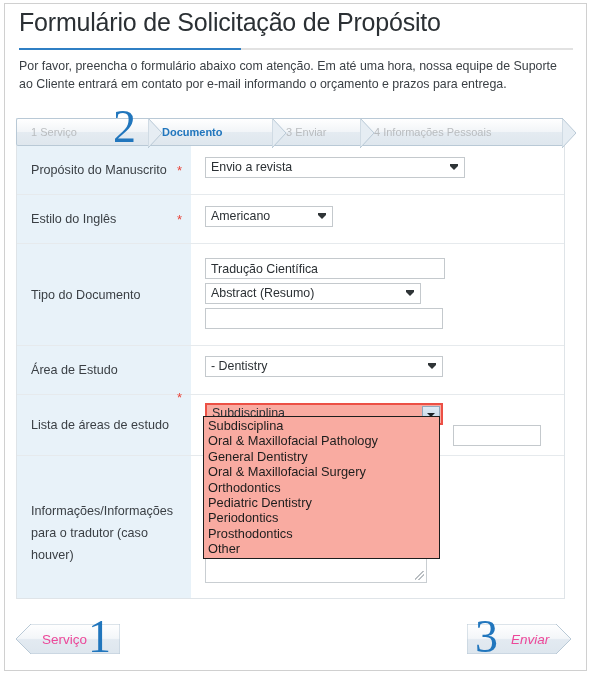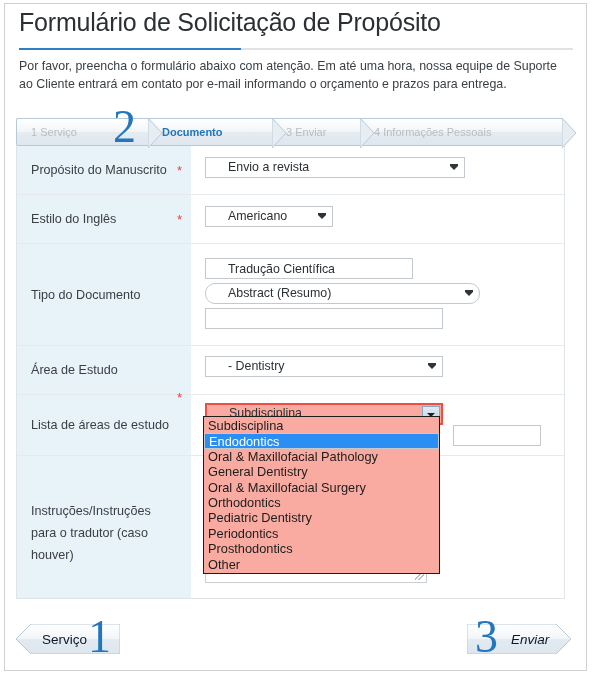--- a/index.html
+++ b/index.html
@@ -73,21 +73,21 @@
     position:absolute;right:9px;color:#e8443a;font-size:13px;line-height:1;
   }
   .fcell-field{
     flex:1;box-sizing:border-box;padding:11px 0 11px 14px;background:#fff;
     position:relative;
   }
   
   .sel,.txt{
     box-sizing:border-box;height:21px;border:1px solid #c4c9cd;background:#fff;
     font-size:12.4px;color:#2b3034;font-family:"Liberation Sans", sans-serif;
-    padding:0 22px;line-height:19px;display:block;
+    padding:0 5px;line-height:19px;display:block;
   }
   .sel{position:relative;padding-right:20px;}
   .sel .cap{overflow:hidden;white-space:nowrap;text-overflow:ellipsis;}
   .sel .caret{
     position:absolute;right:6px;top:8px;
     width:0;height:0;border-left:4px solid transparent;border-right:4px solid transparent;
     border-top:4px solid #2f3437;
   }
   .sel .caret:after{
     content:"";position:absolute;left:-4px;top:-6px;width:8px;height:2px;background:#2f3437;
@@ -128,21 +128,21 @@
     font-size:12.8px;color:#1d1d1d;line-height:15.4px;height:15.4px;
     padding:0 4px;white-space:nowrap;overflow:hidden;
   }
   .dl-item.sel{background:#2b8ef5;color:#ffffff;}
   
   .nav{position:absolute;left:0;top:612px;width:583px;height:48px;}
   .navbtn{position:absolute;top:8px;height:30px;}
   .navbtn .shape{position:absolute;left:0;top:0;}
   .navbtn .txt2{
     position:absolute;top:0;height:30px;display:flex;align-items:center;
-    font-size:13.5px;color:#0f172a;white-space:nowrap;
+    font-size:13.5px;color:#ec4899;white-space:nowrap;
   }
   .navbtn .bignum{
     position:absolute;top:-10px;
     font-size:46px;line-height:46px;color:#2176bd;
     font-family:"Liberation Serif", serif;
   }
   .nav-prev{left:11px;width:110px;}
   .nav-prev .txt2{left:26px;}
   .nav-prev .bignum{left:72px;}
   .nav-next{left:462px;width:110px;}
@@ -226,22 +226,22 @@
         </div>
       </div>
     </div>
 
     <div class="frow" style="height:101px;">
       <div class="fcell-label">
         <span class="ltext">Tipo do Documento</span>
         <span class="req"></span>
       </div>
       <div class="fcell-field" style="padding-top:14px;">
-        <input class="txt" style="width: 208px;" type="text" value="Tradução Científica">
-        <div class="sel" style="width:275px;margin-top:4px;border-radius:10px;">
+        <input class="txt" style="width: 240px;" type="text" value="Tradução Científica">
+        <div class="sel" style="width:216px;margin-top:4px;">
           <span class="cap">Abstract (Resumo)</span>
           <span class="caret"></span>
         </div>
         <input class="txt" style="width: 238px; margin-top: 4px;" type="text" value="">
       </div>
     </div>
 
     <div class="frow" style="height:48px;">
       <div class="fcell-label">
         <span class="ltext">Área de Estudo</span>
@@ -266,37 +266,36 @@
           <span class="btnbox">
               <i></i>
             </span>
         </div>
         <input class="txt" style="width: 88px; margin-left: 10px; margin-top: 22px;" type="text" value="">
       </div>
     </div>
 
     <div class="frow" style="height:142px;">
       <div class="fcell-label" style="display:block;padding-top:44px;">
-        <div class="ltext">Instruções/Instruções</div>
+        <div class="ltext">Informações/Informações</div>
         <div class="ltext">para o tradutor (caso</div>
         <div class="ltext">houver)</div>
         <span class="req"></span>
       </div>
       <div class="fcell-field" style="padding-top:12px;">
         <div class="tarea">
           <span class="grip"></span>
         </div>
       </div>
     </div>
 
   </div>
 
   <div class="droplist">
     <div class="dl-item">Subdisciplina</div>
-    <div class="dl-item sel">Endodontics</div>
     <div class="dl-item">Oral &amp; Maxillofacial Pathology</div>
     <div class="dl-item">General Dentistry</div>
     <div class="dl-item">Oral &amp; Maxillofacial Surgery</div>
     <div class="dl-item">Orthodontics</div>
     <div class="dl-item">Pediatric Dentistry</div>
     <div class="dl-item">Periodontics</div>
     <div class="dl-item">Prosthodontics</div>
     <div class="dl-item">Other</div>
   </div>
 

